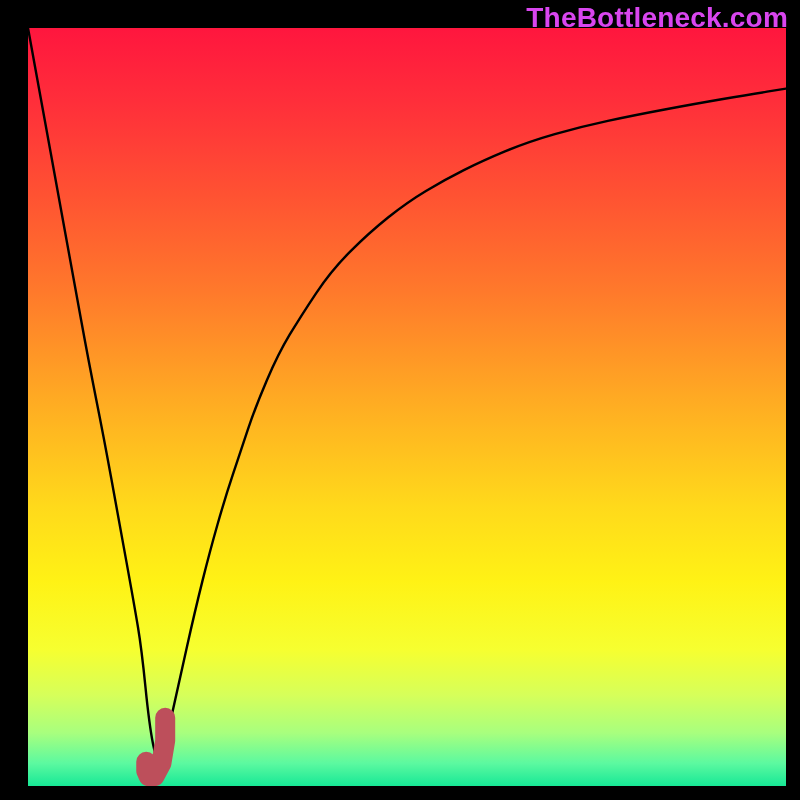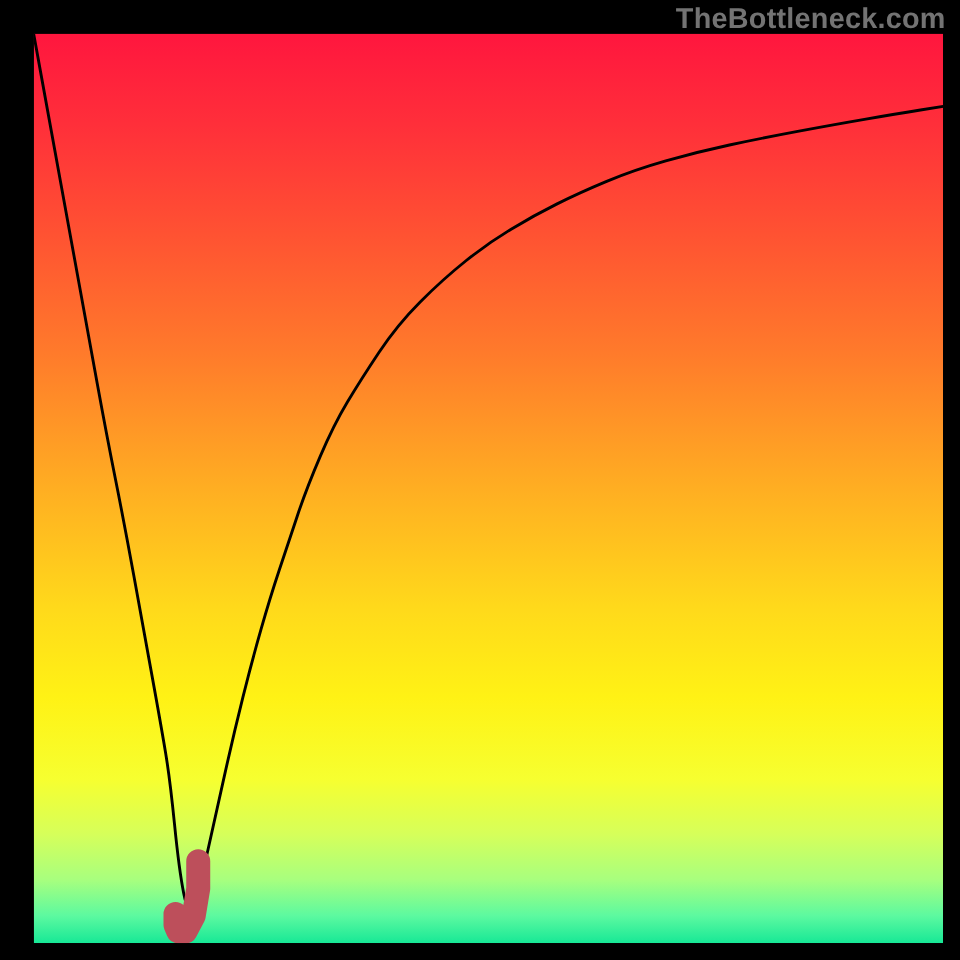--- a/index.html
+++ b/index.html
@@ -32,23 +32,23 @@
   }
   .curve-svg {
     position: absolute;
     inset: 0;
   }
   .watermark {
     position: absolute;
     top: 2px;
     right: 12px;
     font-family: Arial, Helvetica, sans-serif;
-    font-size: 24px;
+    font-size: 28px;
     font-weight: 600;
-    color: #737373;
+    color: #d946ef;
     letter-spacing: 0.2px;
   }
 </style>
 </head>
 <body>
 
 <div class="frame">
   <div class="plot-area">
     <svg class="gradient" viewBox="0 0 758 758" preserveAspectRatio="none">
       <defs>

